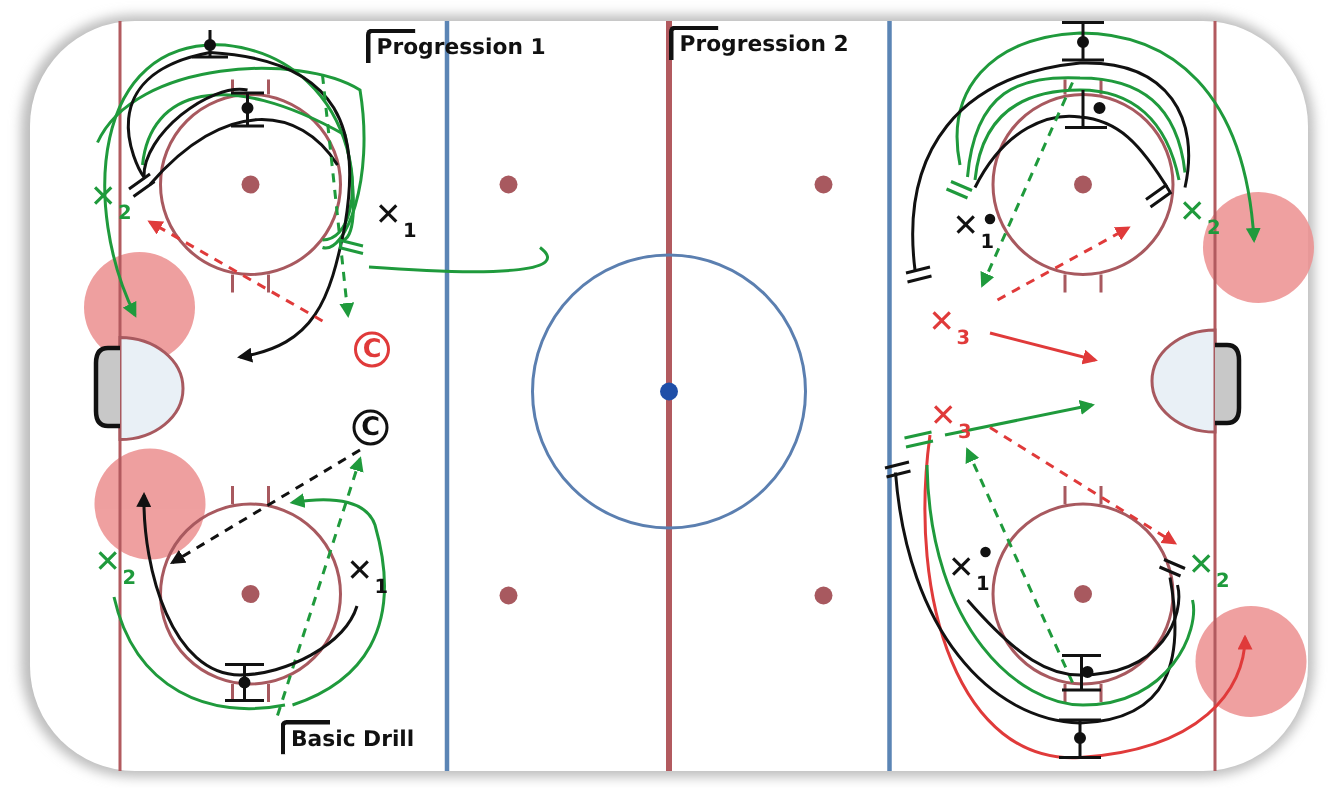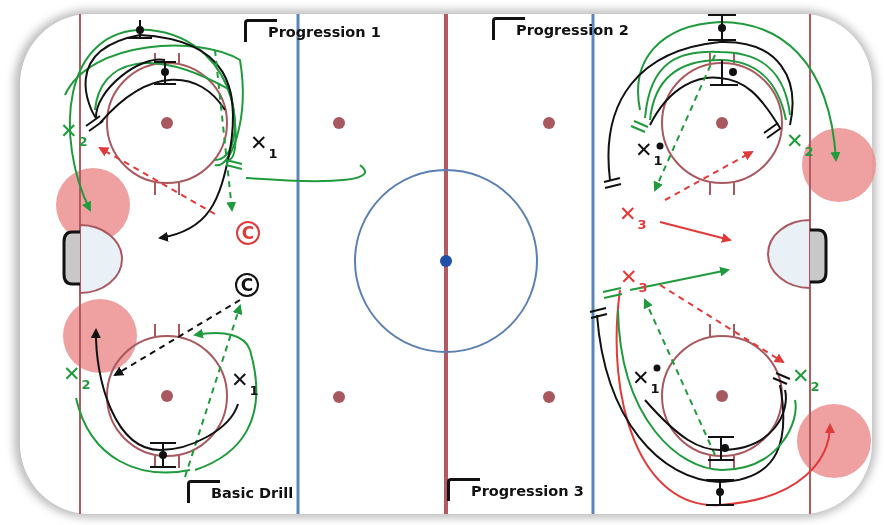--- a/index.html
+++ b/index.html
@@ -1,18 +1,18 @@
 <!DOCTYPE html>
 <html><head>
 <meta charset="utf-8">
 <style>
   html,body{margin:0;padding:0;background:#fff;}
   body{width:886px;height:525px;overflow:hidden;position:relative;font-family:"DejaVu Sans",sans-serif;}
   #stage{position:absolute;left:0;top:0;width:886px;height:525px;}
-  .lbl{position:absolute;font-family:"DejaVu Sans",sans-serif;font-weight:bold;font-size:14.5px;color:#111;white-space:nowrap;padding-left:24px;line-height:18px;}
+  .lbl{position:absolute;font-family:"DejaVu Sans",sans-serif;font-weight:bold;font-size:14.5px;color:#111;white-space:nowrap;padding-left:7px;line-height:18px;}
   .lbl .brk{position:absolute;left:0;top:-3px;width:30px;height:20px;border-left:3px solid #111;border-top:3px solid #111;border-top-left-radius:4px;}
   .lbl span.t{position:relative;top:1px;}
   .mk{position:absolute;font-family:"DejaVu Sans",sans-serif;font-weight:bold;line-height:1;white-space:nowrap;}
   .mk .x{font-size:21px;}
   .mk .sub{font-size:13px;position:relative;top:8px;left:1px;}
   .coach{position:absolute;width:24px;height:24px;border-radius:50%;box-sizing:border-box;text-align:center;font-family:"DejaVu Sans",sans-serif;font-weight:bold;font-size:17px;line-height:20px;}
 </style>
 </head>
 <body>
 
@@ -176,23 +176,22 @@
         <circle cx="720" cy="492" r="3"></circle>
     <path d="M590,312 l16,-4 M591,318 l16,-4" fill="none"></path>
     <path d="M773,378 l14,6 M776,373 l14,6" fill="none"></path>
     <path d="M603,292 l18,-4 M604,298 l18,-4" fill="none" stroke="#1f9a3c"></path>
     <circle cx="657" cy="368" r="2.5"></circle>
   </g>
 </svg>
 
 
 <div class="lbl" style="left:244px;top:22px;"><div class="brk"></div><span class="t">Progression 1</span></div>
-<div class="lbl" style="left:446px;top:20px;margin-left:46px;"><div class="brk"></div><span class="t">Progression 2</span></div>
+<div class="lbl" style="left:446px;top:20px;"><div class="brk"></div><span class="t">Progression 2</span></div>
 <div class="lbl" style="left:187px;top:483px;"><div class="brk"></div><span class="t">Basic Drill</span></div>
-<div class="lbl" style="left:447px;top:481px;"><div class="brk"></div><span class="t">Progression 3</span></div>
 
 
 <div class="mk" style="left:250px;top:133px;color:#111;"><span class="x">✕</span><span class="sub">1</span></div>
 <div class="mk" style="left:60px;top:121px;color:#1f9a3c;"><span class="x">✕</span><span class="sub">2</span></div>
 <div class="coach" style="left:236px;top:221px;border:2px solid #e03a3a;color:#e03a3a;">C</div>
 
 
 <div class="mk" style="left:231px;top:370px;color:#111;"><span class="x">✕</span><span class="sub">1</span></div>
 <div class="mk" style="left:63px;top:364px;color:#1f9a3c;"><span class="x">✕</span><span class="sub">2</span></div>
 <div class="coach" style="left:235px;top:273px;border:2px solid #111;color:#111;">C</div>

